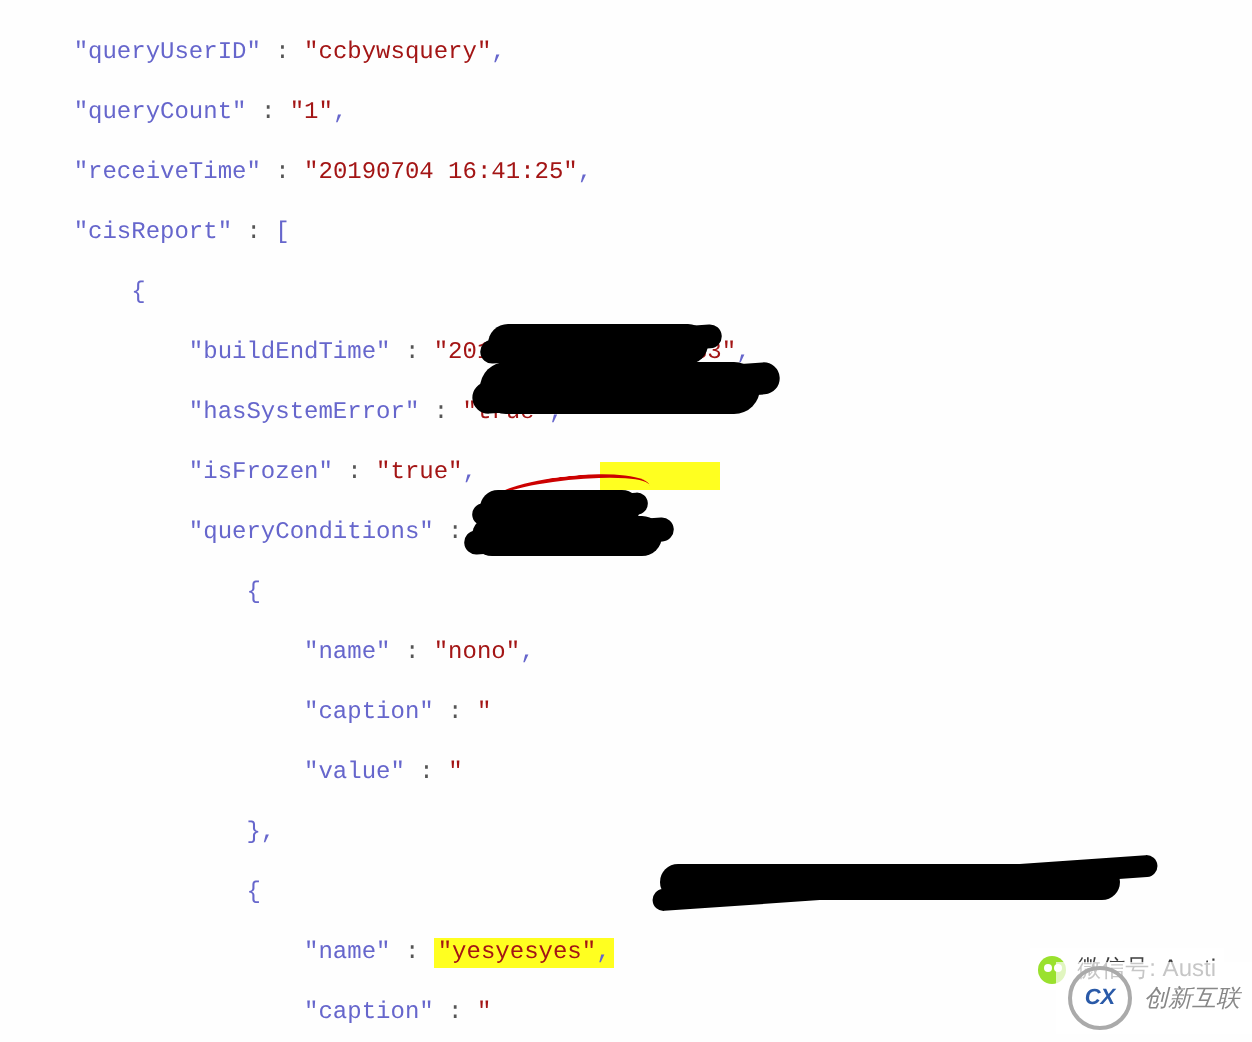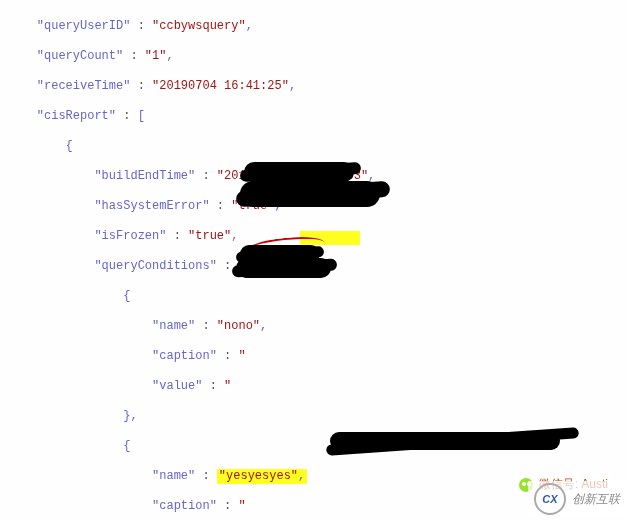--- a/index.html
+++ b/index.html
@@ -51,21 +51,21 @@
   }
   .footer-wechat {
     position: absolute;
     bottom: 26px;
     right: 14px;
     display: flex;
     align-items: center;
     gap: 6px;
     font-family: "Microsoft YaHei", sans-serif;
     font-size: 12px;
-    color: #c2410c;
+    color: #404040;
     background: rgba(255,255,255,0.6);
     padding: 2px 4px;
     text-align: right;
   }
   .wechat-icon {
     width: 14px;
     height: 14px;
     background: #9ae12e;
     border-radius: 50%;
     position: relative;

